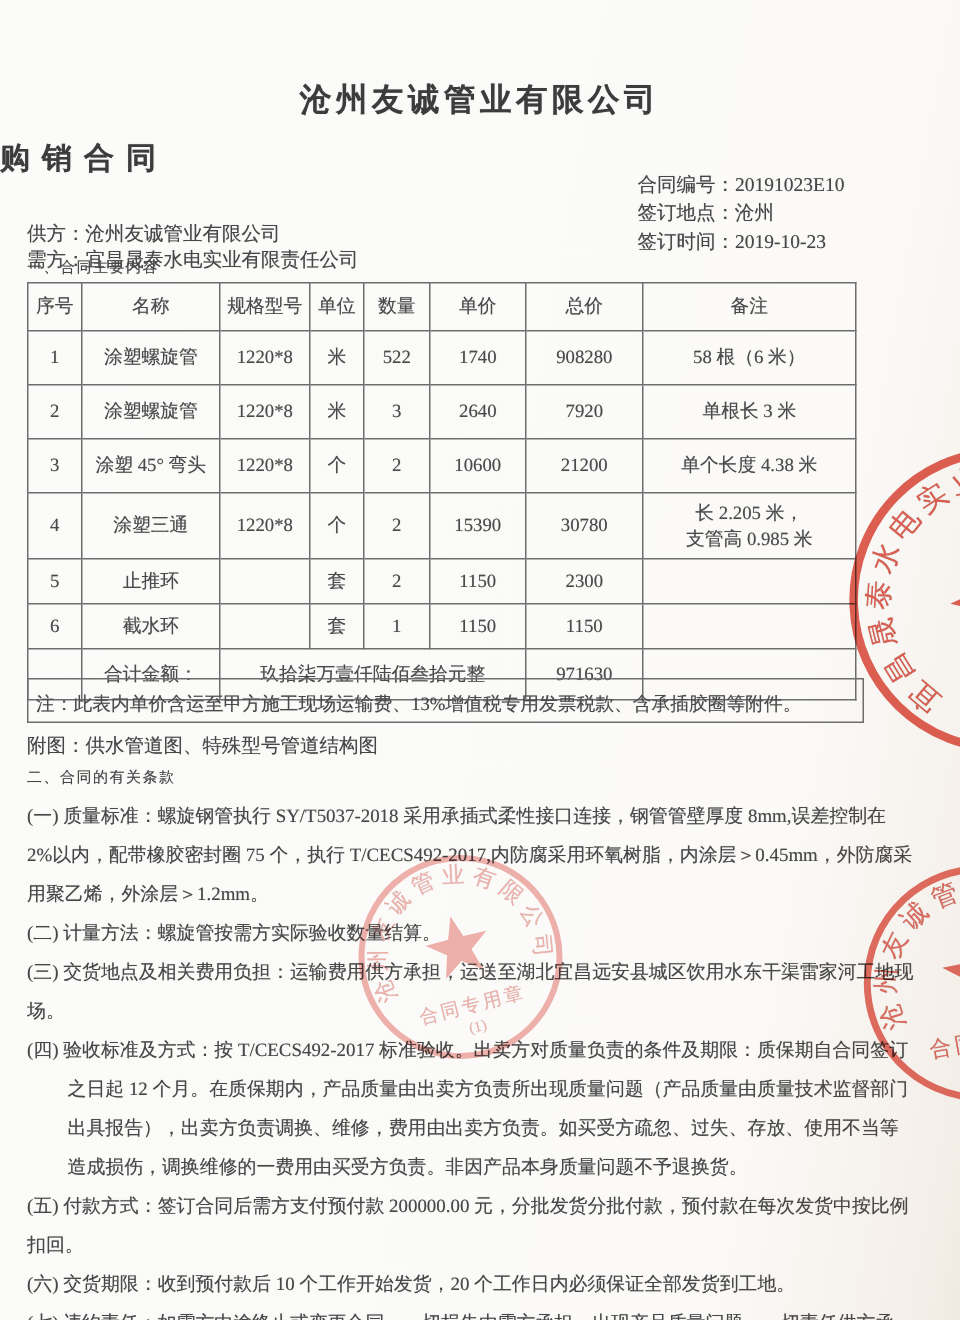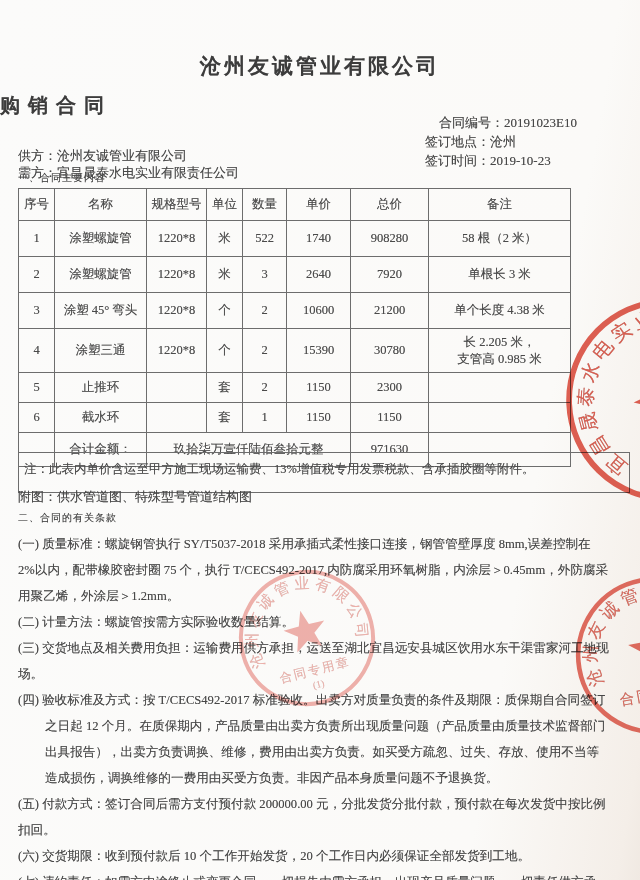--- a/index.html
+++ b/index.html
@@ -14,21 +14,21 @@
     position:absolute; top:52px; left:0; width:100%;
     text-align:center; font-size:21px; font-weight:600; letter-spacing:3px; color:#3c3c3c;
   }
   .doc-title{
     position:absolute; top:92px; left:0; width:100%;
     font-size:20px; font-weight:600; letter-spacing:8px; color:#3c3c3c;
   }
   .meta{ position:absolute; font-size:13px; color:#474747; white-space:nowrap; }
   .supplier-row{ left:18px; top:118px;margin-top:29px; }
   .buyer-row{ left:18px; top:152px;margin-top:12px; }
-  .contract-no{ left:439px; top:114px;text-align:right; }
+  .contract-no{ left:425px; top:114px;text-align:right; }
   .sign-place{ left:425px; top:133px; }
   .sign-date{ left:425px; top:152px; }
   .sec-heading{ position:absolute; left:18px; font-size:10px; color:#454545; letter-spacing:1px; }
   .sec1{ top:171px; }
   .sec2{ top:511px;text-align:right; }
   table.items{
     position:absolute; left:18px; top:188px; width:552px;
     border-collapse:collapse; table-layout:fixed;
     font-size:12.5px; color:#4a4a4a;
   }
@@ -37,22 +37,22 @@
     padding:2px 2px; font-weight:normal; overflow:hidden;
   }
   table.items{ border:1.5px solid #5c5c5c; }
   tr.h-row{ height:32px; }
   tr.r-std{ height:36px; }
   tr.r-tall{ height:44px; }
   tr.r-small{ height:30px; }
   tr.r-total{ height:34px;padding-left:35px; }
   td.remark{ white-space:pre-line; line-height:1.35; }
   .note-box{
-    position:absolute; left:18px; top:452px; width:612px;
-    border:1px solid #6d6d6d; padding:8px 5px 14px 5px;
+    position:absolute; left:18px; top:452px; width:558px;
+    border:1px solid #6d6d6d; padding:8px 5px 3px 5px;
     font-size:12.5px; color:#4a4a4a;
   }
   .attachment-line{ position:absolute; left:18px; top:488px; font-size:13px; }
   .clauses{
     position:absolute; left:18px; top:531px; width:592px;
     font-size:12.6px; line-height:26px; color:#474747;
   }
   .clause{ margin:0; }
   .clause.hanging{ padding-left:27px; text-indent:-27px; }
   .stamp{ position:absolute; mix-blend-mode:multiply; pointer-events:none; }
@@ -100,21 +100,21 @@
         <th>备注</th>
       </tr>
       <tr class="r-std">
         <td>1</td>
         <td>涂塑螺旋管</td>
         <td>1220*8</td>
         <td>米</td>
         <td>522</td>
         <td>1740</td>
         <td>908280</td>
-        <td class="remark">58 根（2 米）</td>
+        <td class="remark">58 根（6 米）</td>
       </tr>
       <tr class="r-std">
         <td>2</td>
         <td>涂塑螺旋管</td>
         <td>1220*8</td>
         <td>米</td>
         <td>3</td>
         <td>2640</td>
         <td>7920</td>
         <td class="remark">单根长 3 米</td>

